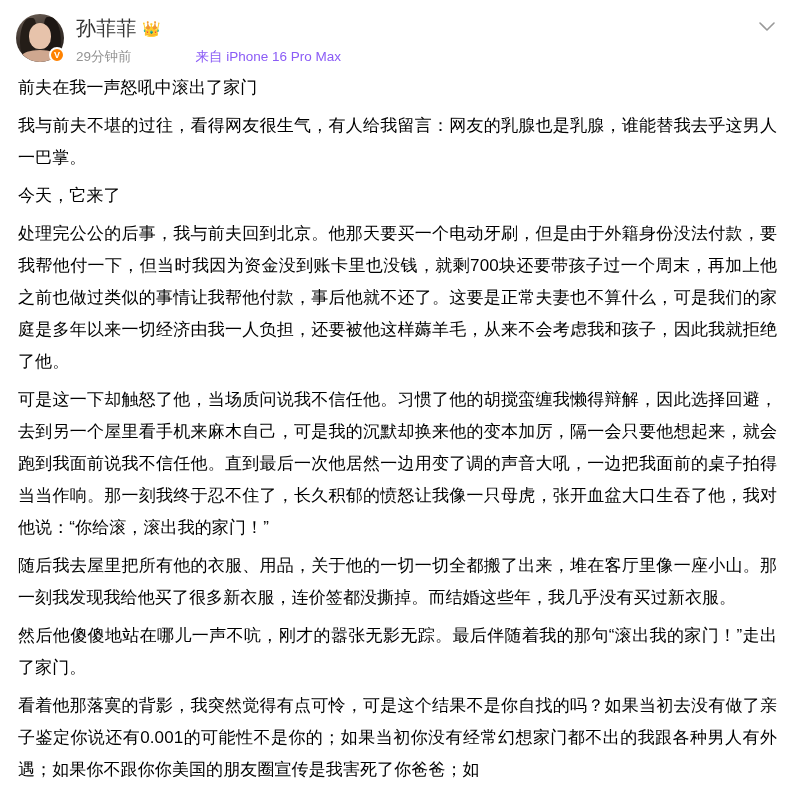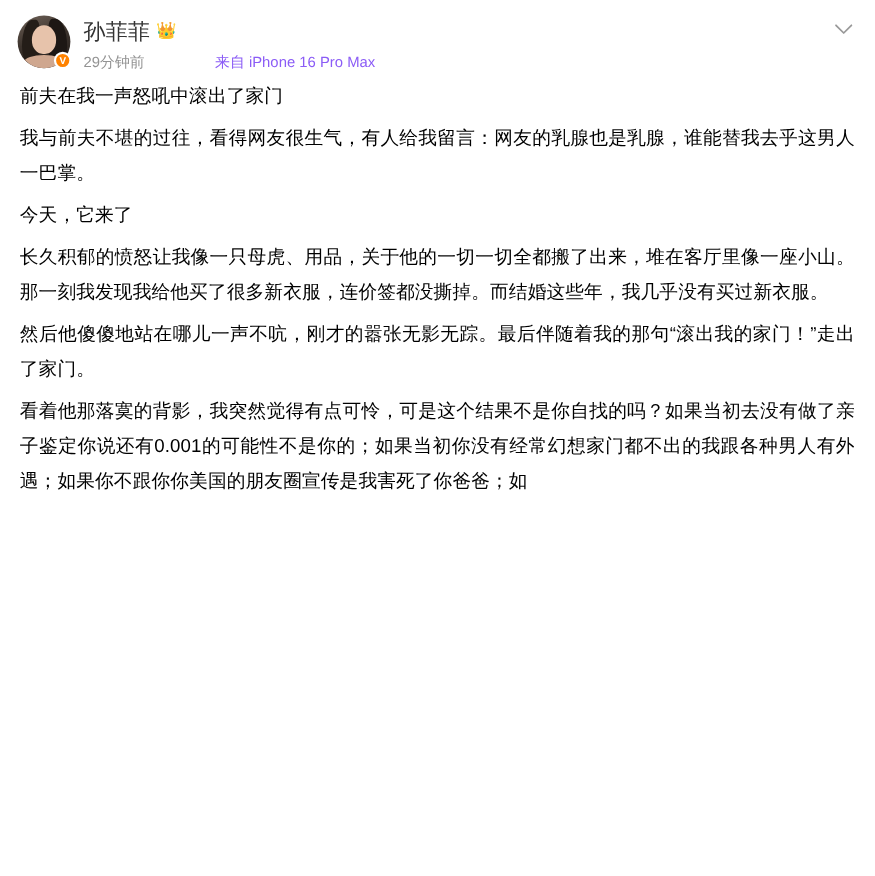--- a/index.html
+++ b/index.html
@@ -183,18 +183,20 @@
   <div class="chevron">
     <svg width="24" height="24" viewBox="0 0 24 24" fill="none" stroke="currentColor" stroke-width="1.6" stroke-linecap="round" stroke-linejoin="round">
       <polyline points="5,9 12,16 19,9"></polyline>
     </svg>
   </div>
 
   <div class="content">
     <p>前夫在我一声怒吼中滚出了家门</p>
     <p>我与前夫不堪的过往，看得网友很生气，有人给我留言：网友的乳腺也是乳腺，谁能替我去乎这男人一巴掌。</p>
     <p>今天，它来了</p>
-    <p>长久积郁的愤怒让我像一只母虎、用品，关于他的一切一切全都搬了出来，堆在客厅里像一座小山。那一刻我发现我给他买了很多新衣服，连价签都没撕掉。而结婚这些年，我几乎没有买过新衣服。</p>
+    <p>处理完公公的后事，我与前夫回到北京。他那天要买一个电动牙刷，但是由于外籍身份没法付款，要我帮他付一下，但当时我因为资金没到账卡里也没钱，就剩700块还要带孩子过一个周末，再加上他之前也做过类似的事情让我帮他付款，事后他就不还了。这要是正常夫妻也不算什么，可是我们的家庭是多年以来一切经济由我一人负担，还要被他这样薅羊毛，从来不会考虑我和孩子，因此我就拒绝了他。</p>
+    <p>可是这一下却触怒了他，当场质问说我不信任他。习惯了他的胡搅蛮缠我懒得辩解，因此选择回避，去到另一个屋里看手机来麻木自己，可是我的沉默却换来他的变本加厉，隔一会只要他想起来，就会跑到我面前说我不信任他。直到最后一次他居然一边用变了调的声音大吼，一边把我面前的桌子拍得当当作响。那一刻我终于忍不住了，长久积郁的愤怒让我像一只母虎，张开血盆大口生吞了他，我对他说：“你给滚，滚出我的家门！”</p>
+    <p>随后我去屋里把所有他的衣服、用品，关于他的一切一切全都搬了出来，堆在客厅里像一座小山。那一刻我发现我给他买了很多新衣服，连价签都没撕掉。而结婚这些年，我几乎没有买过新衣服。</p>
     <p>然后他傻傻地站在哪儿一声不吭，刚才的嚣张无影无踪。最后伴随着我的那句“滚出我的家门！”走出了家门。</p>
     <p>看着他那落寞的背影，我突然觉得有点可怜，可是这个结果不是你自找的吗？如果当初去没有做了亲子鉴定你说还有0.001的可能性不是你的；如果当初你没有经常幻想家门都不出的我跟各种男人有外遇；如果你不跟你你美国的朋友圈宣传是我害死了你爸爸；如</p>
   </div>
 
 </div>
 
 </body></html>

